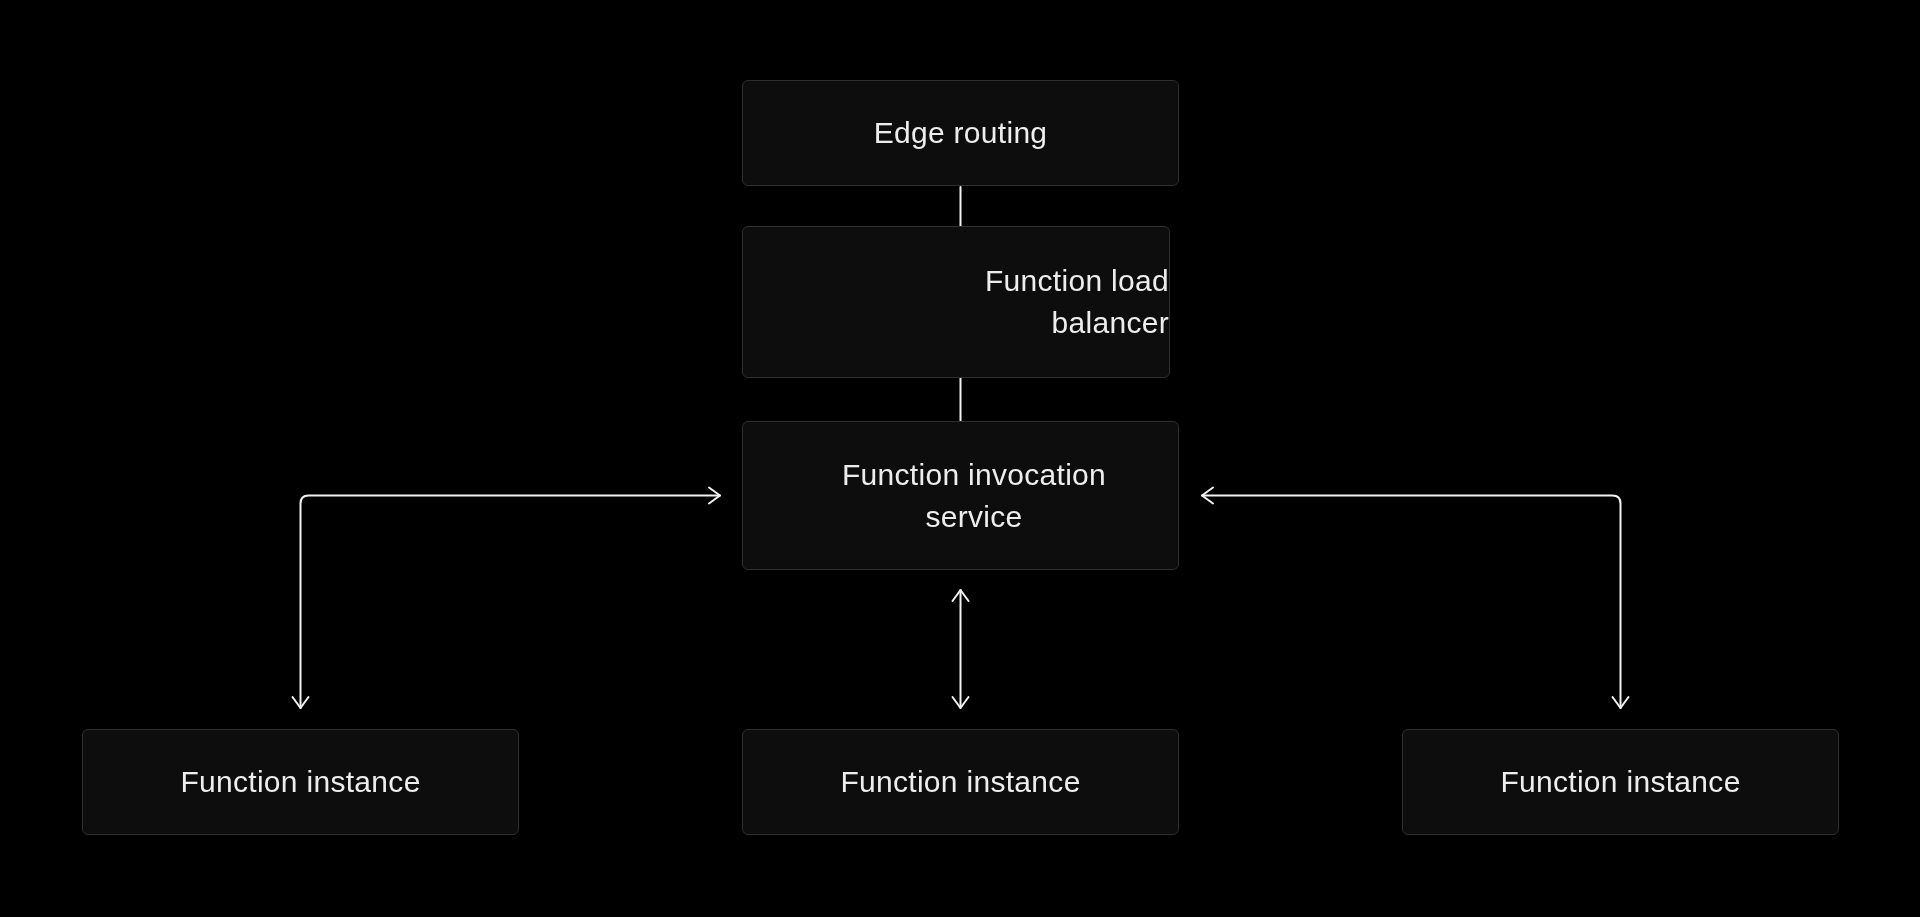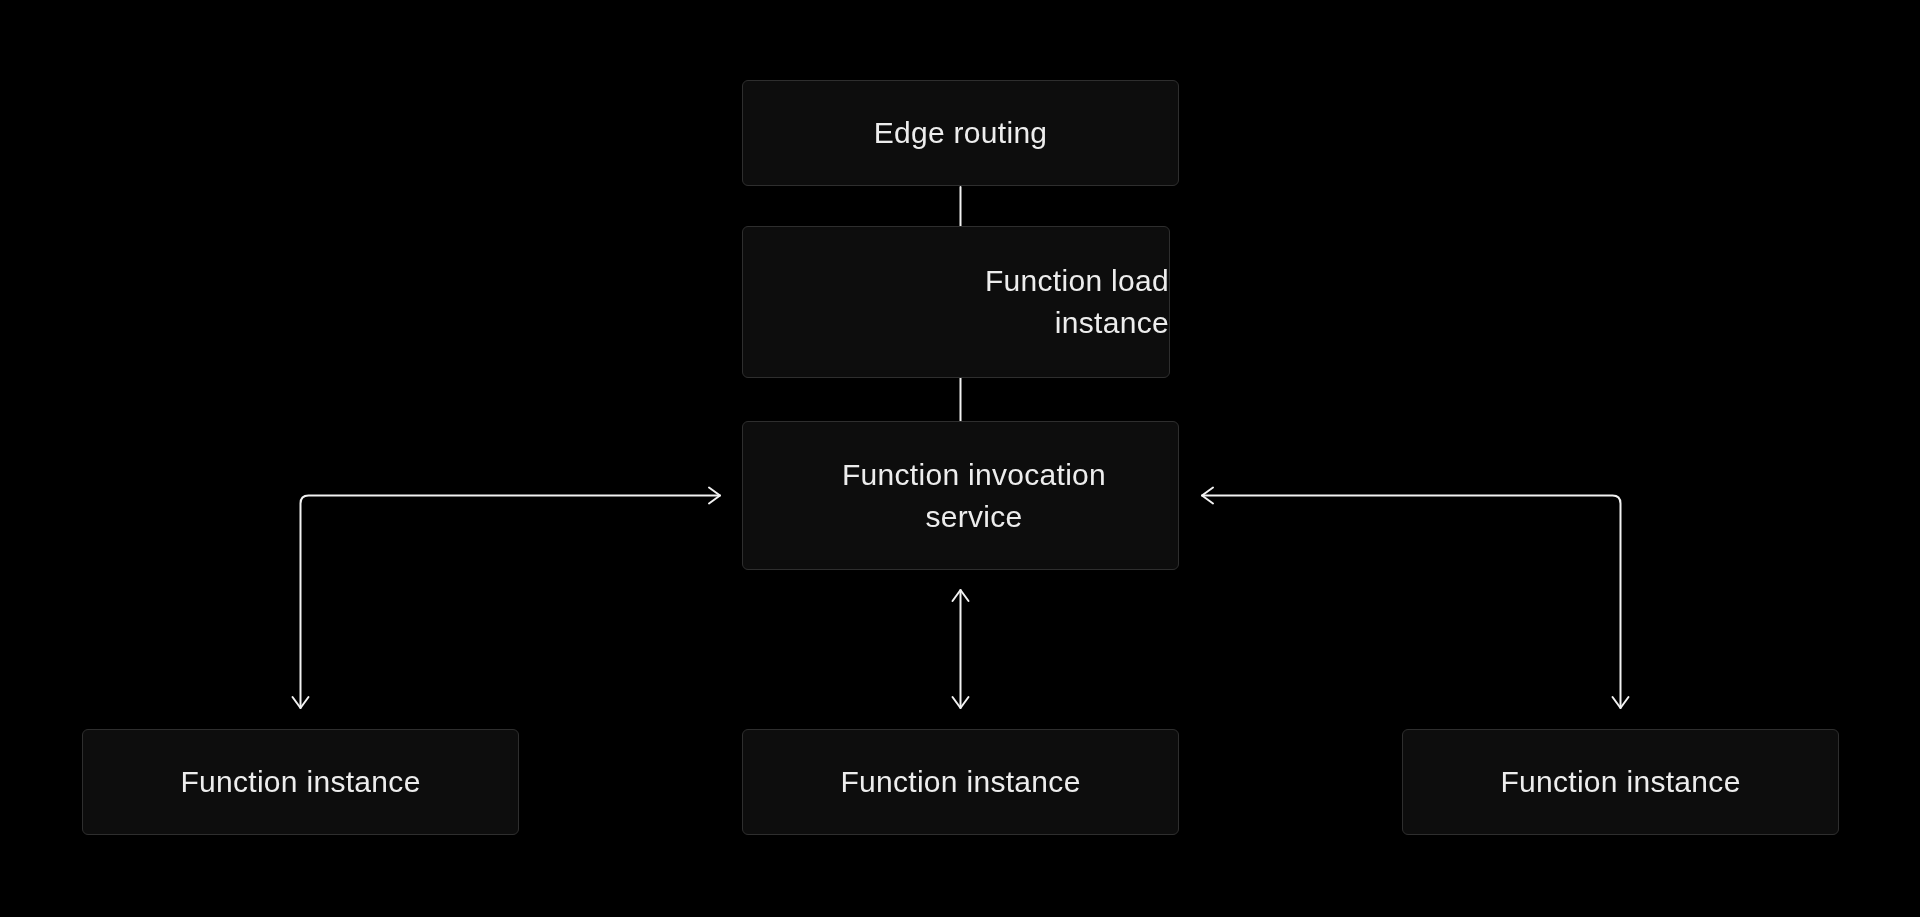--- a/index.html
+++ b/index.html
@@ -71,21 +71,21 @@
     <path d="M952.5,601 L960.5,590 L968.5,601"></path>
     <path d="M952.5,697 L960.5,708 L968.5,697"></path>
   </svg>
 
   <div class="node" id="node-edge-routing">
     <span class="line">Edge routing</span>
   </div>
 
   <div class="node" id="node-function-load-balancer">
     <span class="line">Function load</span>
-    <span class="line">instance</span>
+    <span class="line">balancer</span>
   </div>
 
   <div class="node" id="node-function-invocation">
     <span class="line">Function invocation</span>
     <span class="line">service</span>
   </div>
 
   <div class="node" id="node-function-instance-left">
     <span class="line">Function instance</span>
   </div>

